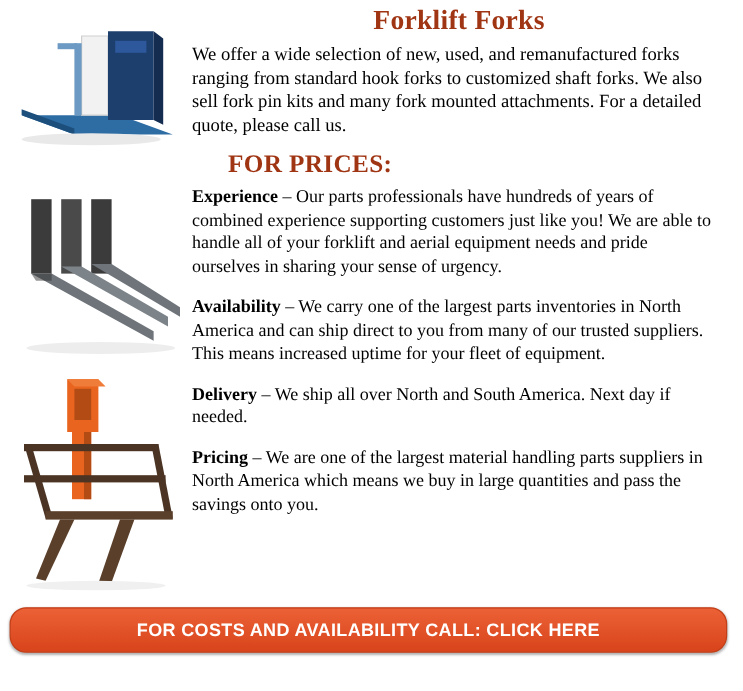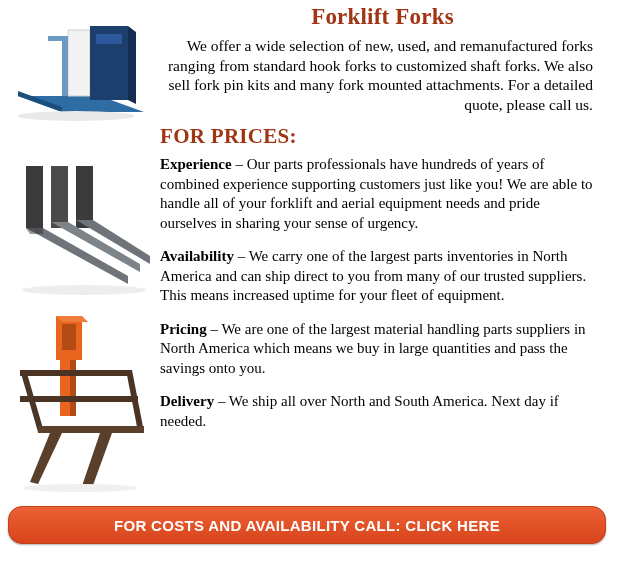--- a/index.html
+++ b/index.html
@@ -43,34 +43,35 @@
     font-weight: bold;
     color: #a03514;
     margin: 4px 0 6px 0;
     text-align: center;
     letter-spacing: 0.2px;
   }
   p.intro {
     font-size: 15.5px;
     line-height: 19.5px;
     margin: 0 12px 0 0;
-    text-align: right;
+    text-align: left;
   }
   .prices-row {
     display: flex;
     align-items: center;
     margin-top: 10px;
     margin-bottom: 6px;
   }
   .prices-label {
     font-size: 21px;
     font-weight: bold;
     color: #a03514;
     letter-spacing: 0.3px;
     margin-right: 12px;
+    margin-left: 30px;
   }
   .click-here-btn {
     display: inline-block;
     background: linear-gradient(#8d6256, #6f443a);
     background-color: #7a4c3f;
     color: #ffffff;
     font-family: "Liberation Sans", sans-serif;
     font-size: 14px;
     font-weight: bold;
     padding: 7px 16px 7px 16px;
@@ -205,26 +206,26 @@
       <p class="feature">
         <span class="fname">Experience</span><span> – Our parts professionals have hundreds of years of combined experience supporting customers just like you!  We are able to handle all of your forklift and aerial equipment needs and pride ourselves in sharing your sense of urgency.</span>
       </p>
 
       <p class="feature">
         <span class="fname">Availability</span><span> – We carry one of the largest parts inventories in North America and can ship direct to you from many of our trusted suppliers.  This means increased uptime for your fleet of equipment.</span>
       </p>
 
 
       <p class="feature">
+        <span class="fname">Delivery</span><span> – We ship all over North and South America.  Next day if needed.</span>
+      </p>
+
+      <p class="feature">
         <span class="fname">Pricing</span><span> – We are one of the largest material handling parts suppliers in North America which means we buy in large quantities and pass the savings onto you.</span>
       </p>
 
-      <p class="feature">
-        <span class="fname">Delivery</span><span> – We ship all over North and South America.  Next day if needed.</span>
-      </p>
-
     </div>
 
   </div>
 
   <div class="cta-bar">FOR COSTS AND AVAILABILITY CALL: CLICK HERE</div>
 
 </div>
 
 </body></html>

